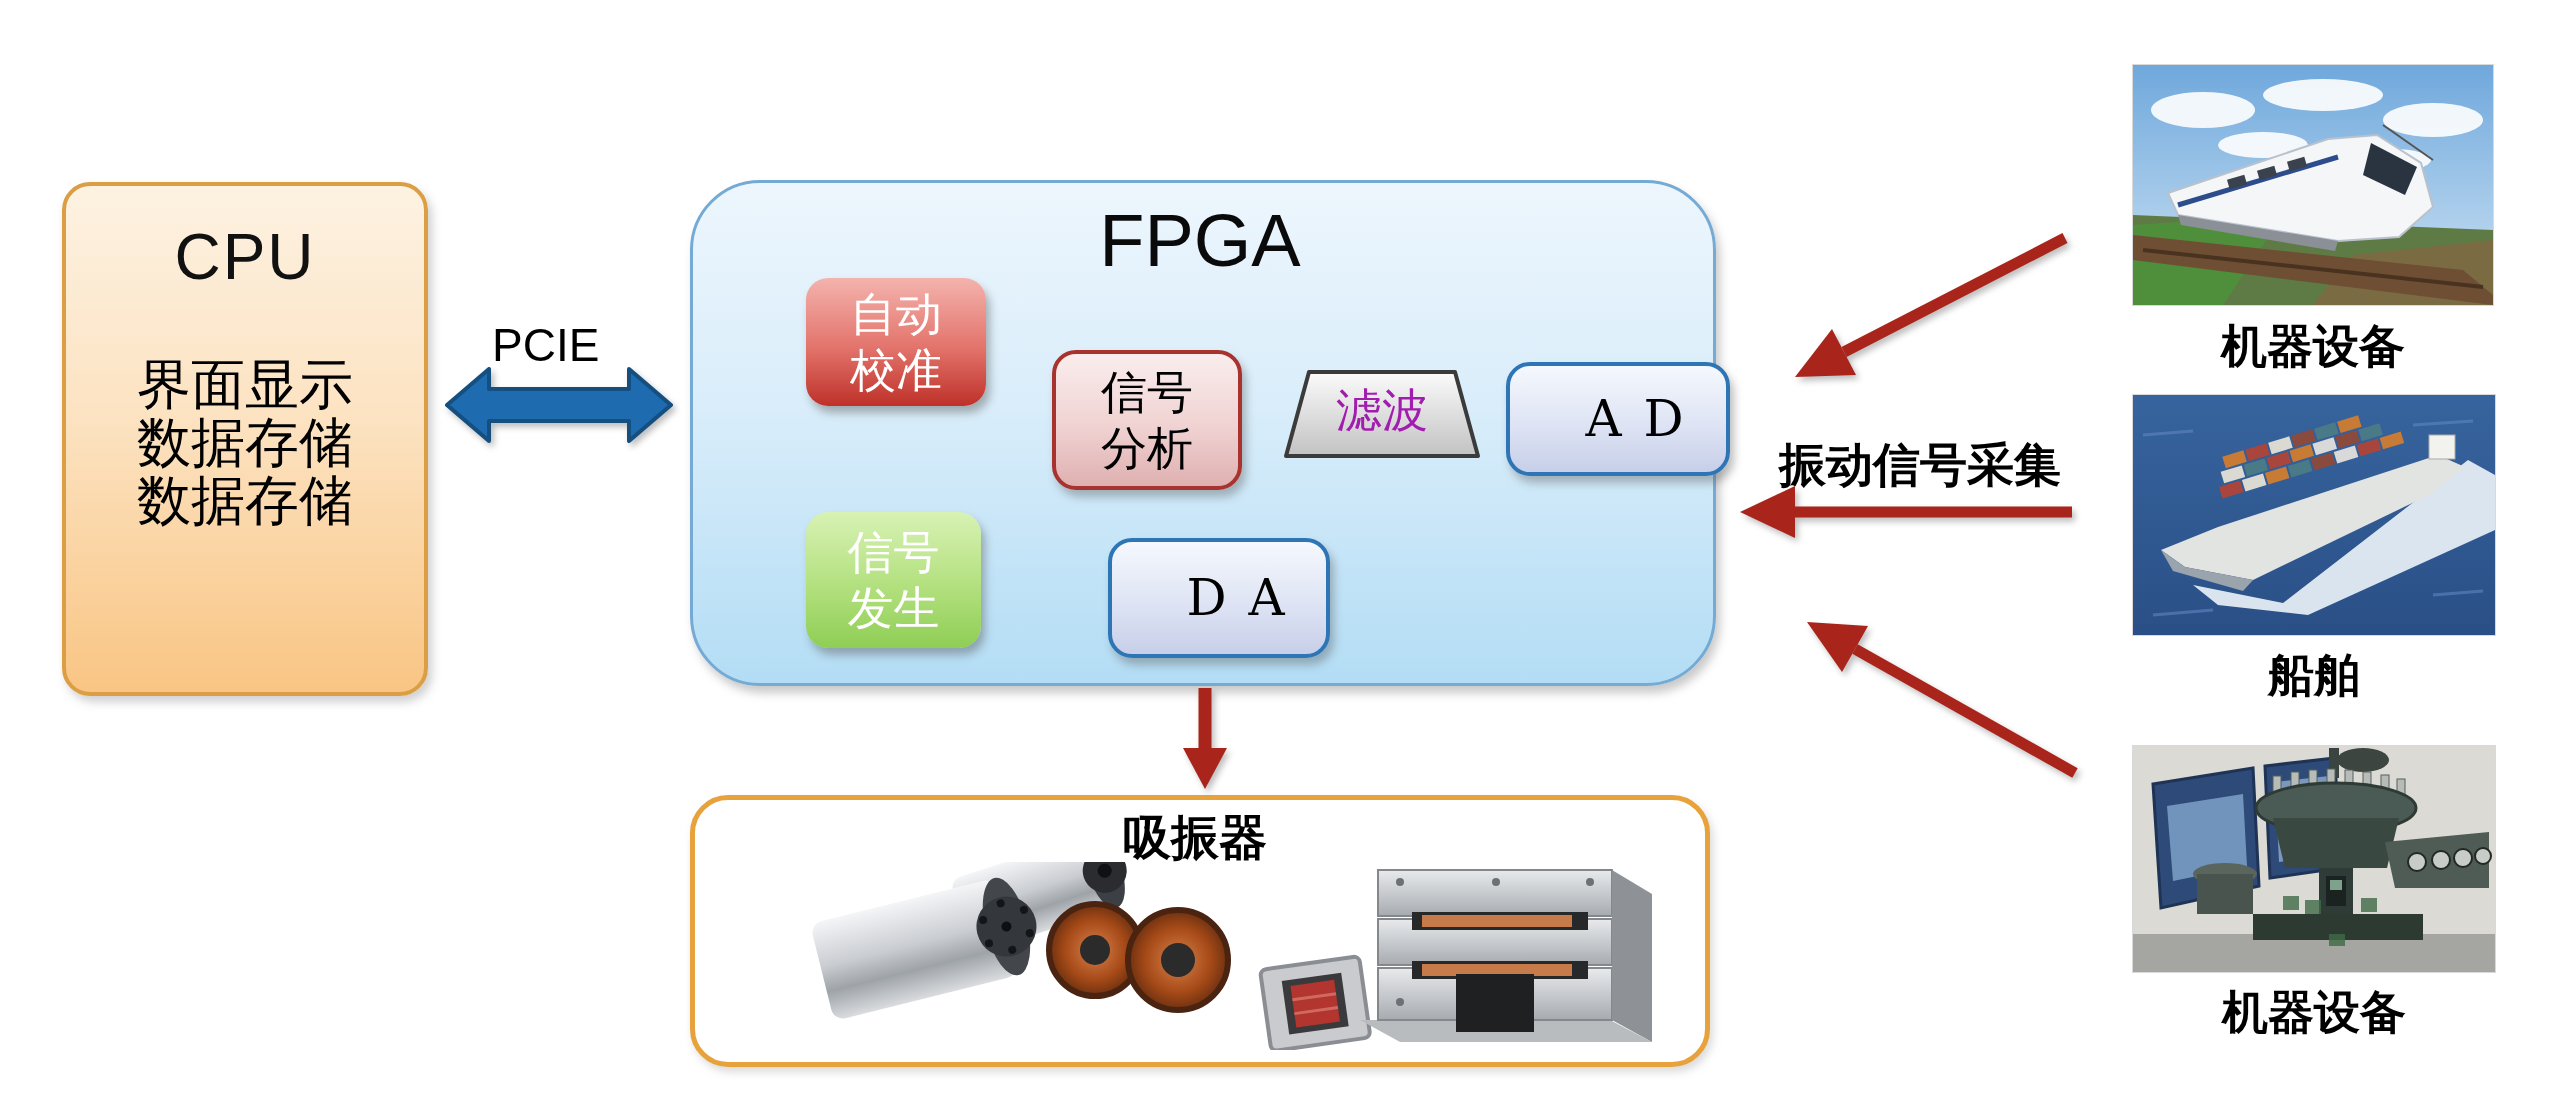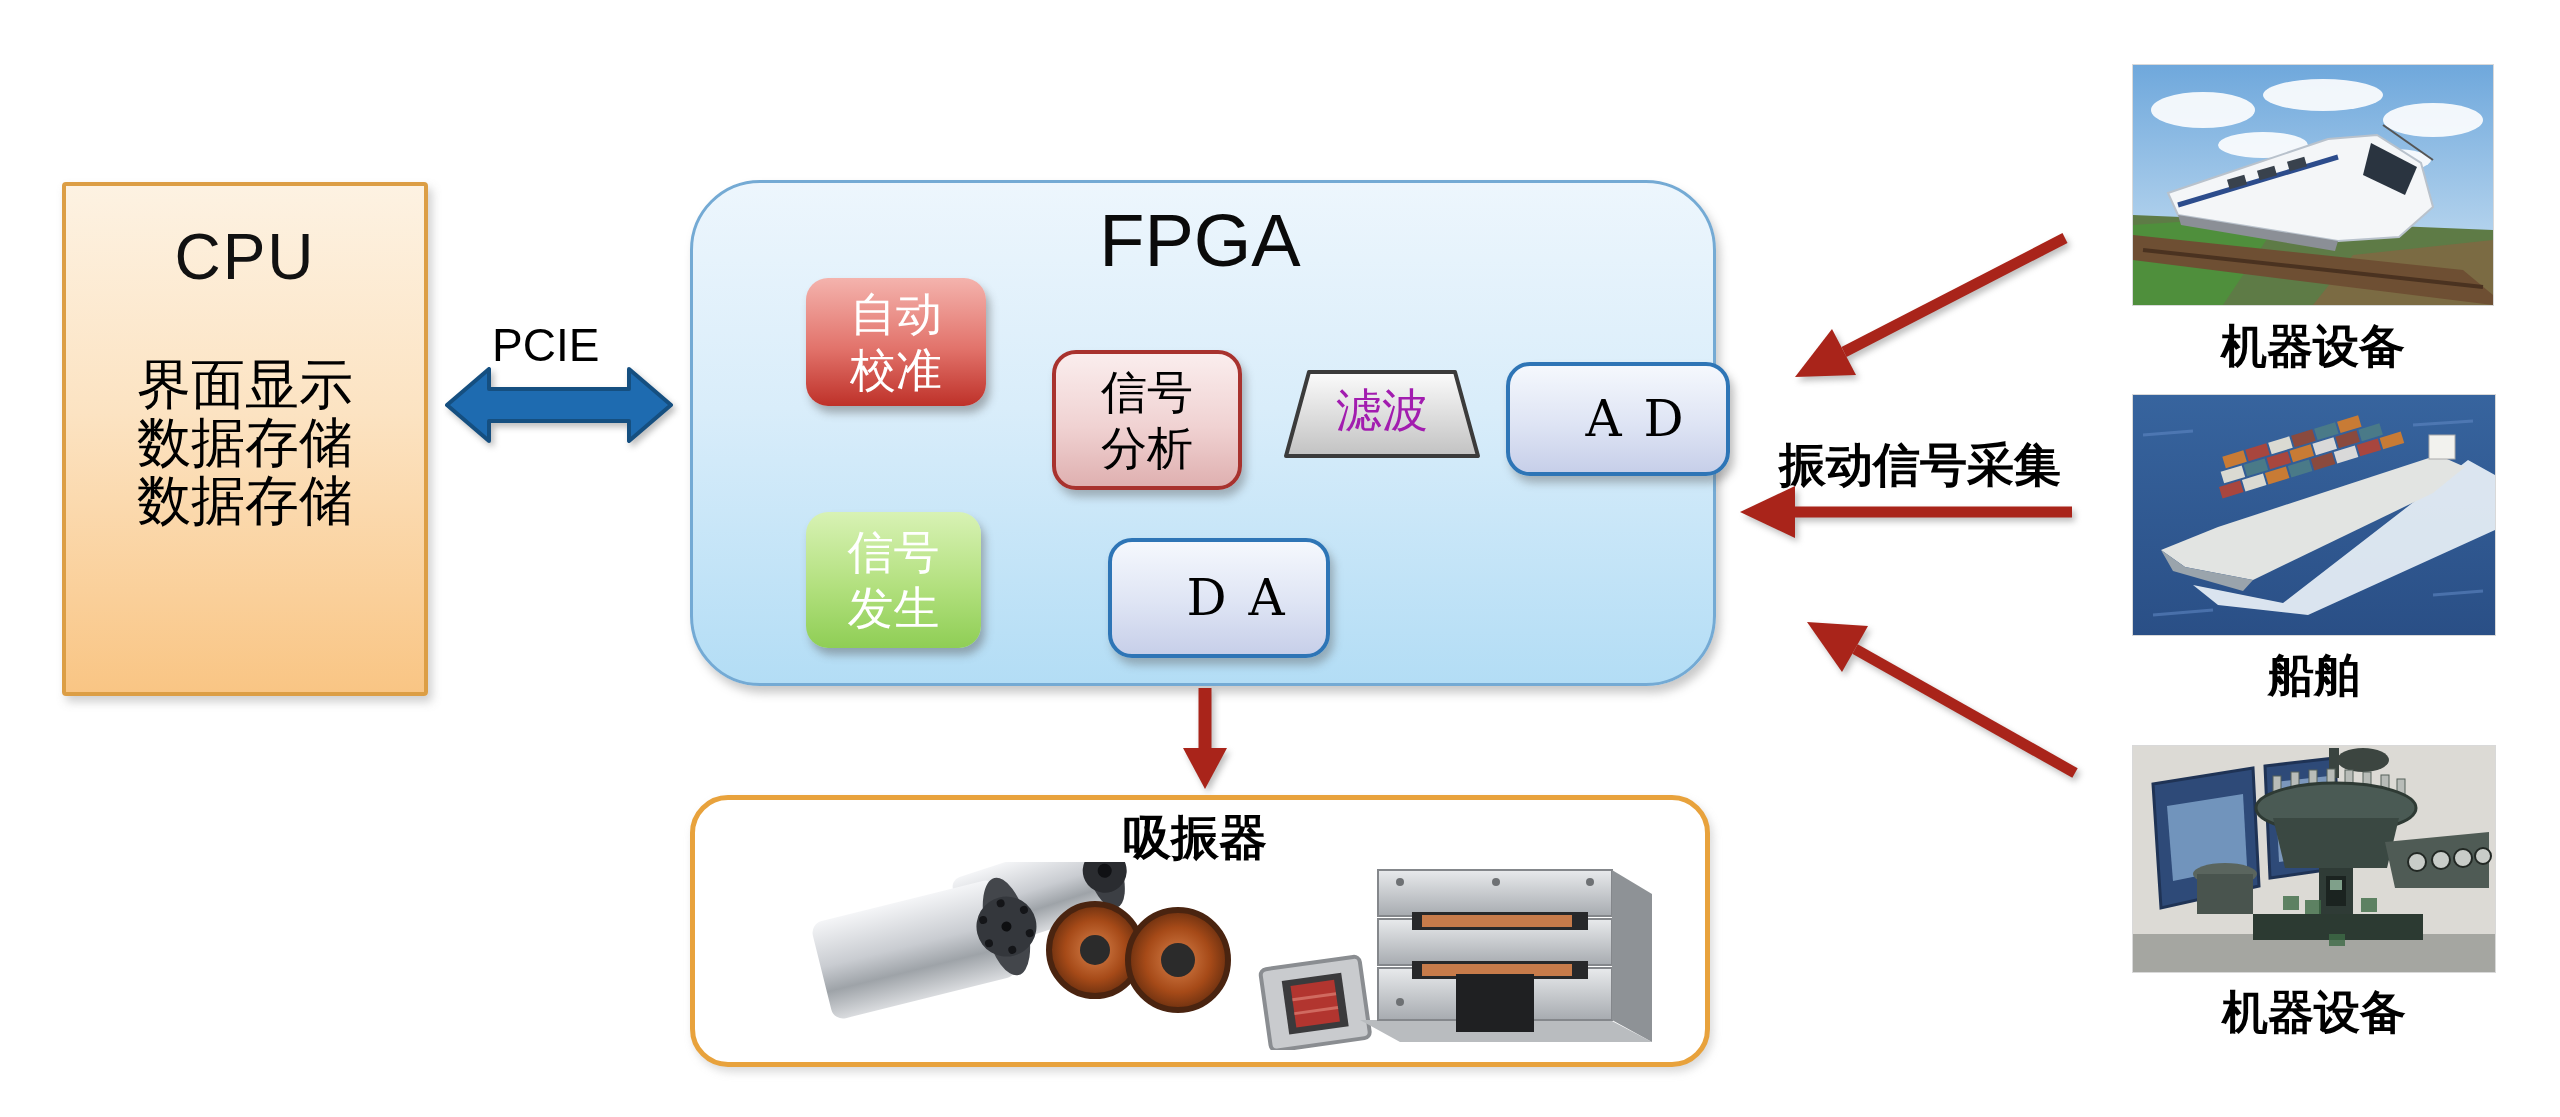--- a/index.html
+++ b/index.html
@@ -1,21 +1,21 @@
 <!DOCTYPE html>
 <html><head>
 <meta charset="utf-8">
 <style>
   html,body{margin:0;padding:0;background:#ffffff;}
   #canvas{position:relative;width:2560px;height:1117px;background:#ffffff;overflow:hidden;
           font-family:"Liberation Sans",sans-serif;}
   .abs{position:absolute;}
 
   
-  .cpu-box{left:62px;top:182px;width:358px;height:506px;border:4px solid #DC9E45;border-radius:4px;
+  .cpu-box{left:62px;top:182px;width:358px;height:506px;border:4px solid #DC9E45;border-radius:28px;
     background:linear-gradient(180deg,#FDF2E2 0%,#FCE3C2 45%,#F9C584 100%);
     box-shadow:4px 6px 10px rgba(120,120,120,.35);
     display:flex;flex-direction:column;align-items:center;text-align:center;}
   .cpu-title{margin-top:34px;font-size:64px;color:#111;letter-spacing:2px;}
   .cpu-lines{margin-top:62px;font-family:"DejaVu Serif","Liberation Serif",serif;
     font-size:54px;line-height:58px;color:#000;}
 
   
   .pcie-label{left:492px;top:318px;width:180px;text-align:left;font-size:46px;color:#000;}
 

